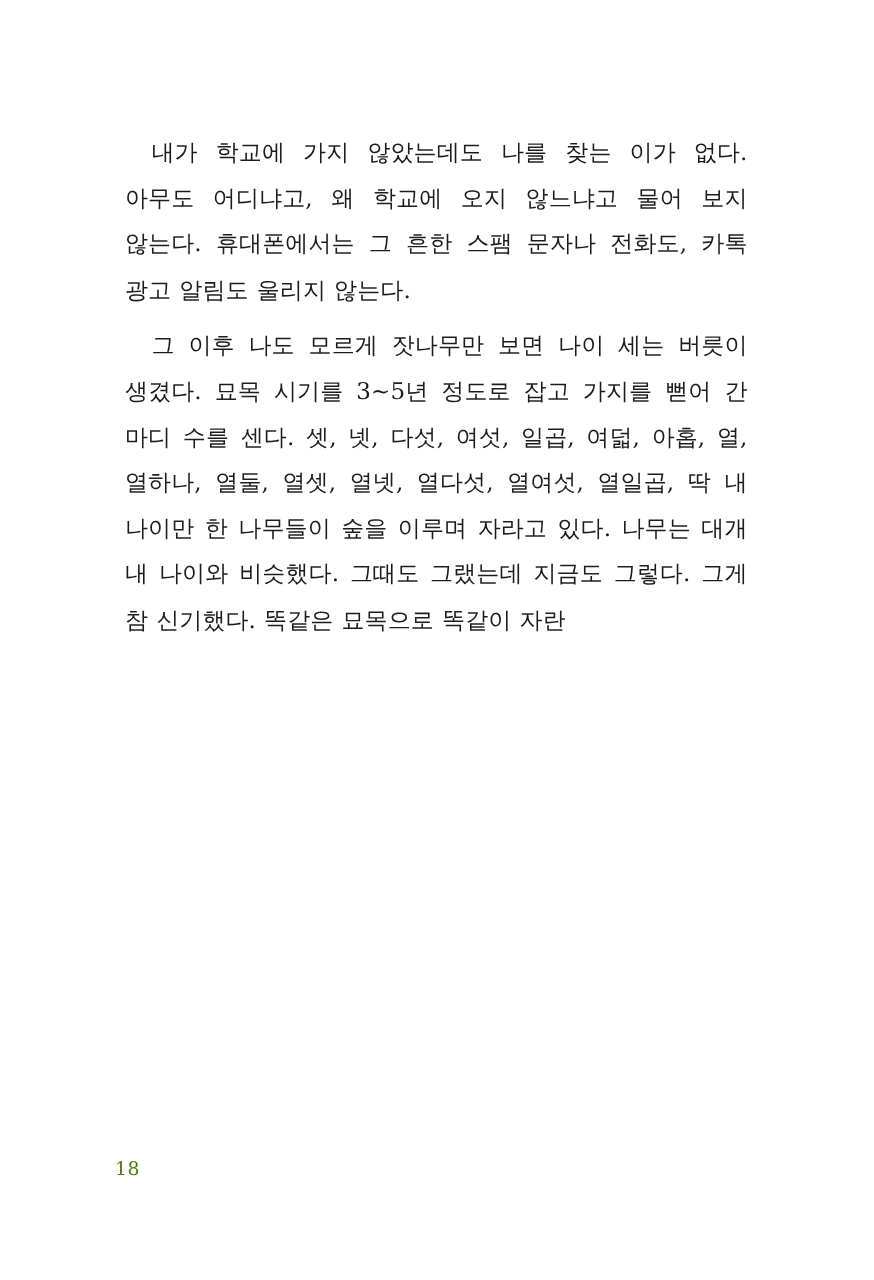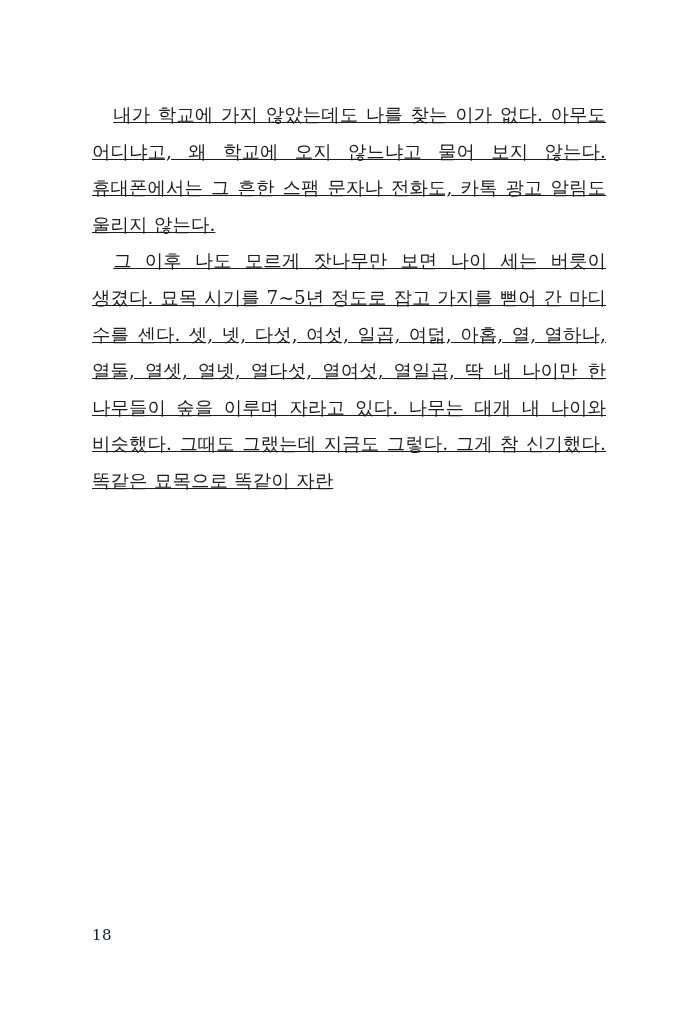--- a/index.html
+++ b/index.html
@@ -21,55 +21,54 @@
     overflow: hidden;
     box-sizing: border-box;
   }
   .text-block {
     position: absolute;
     left: 92px;
     top: 97px;
     width: 514px;
   }
   .para {
-    margin: 0;
+    margin: 8px;
     padding: 0;
     font-size: 18.4px;
     line-height: 36.6px;
     text-align: justify;
     text-justify: inter-character;
     text-indent: 1.15em;
     letter-spacing: 0.1px;
     word-spacing: 0.5px;
     color: #1c1c1c;
     font-weight: 400;
     
     word-break: keep-all;
     overflow-wrap: break-word;
-    text-decoration: underline;
   }
   .para:last-of-type {
     text-align: justify;
   }
   .page-number {
     position: absolute;
     left: 92px;
     top: 925px;
     font-size: 15px;
     line-height: 20px;
-    color: #0f172a;
+    color: #4d7c0f;
     letter-spacing: 0.4px;
     font-family: "DejaVu Serif", "Liberation Serif", serif;
   }
 </style>
 </head>
 <body>
 
 <div class="page">
 
   <div class="text-block">
     <p class="para">내가 학교에 가지 않았는데도 나를 찾는 이가 없다. 아무도 어디냐고, 왜 학교에 오지 않느냐고 물어 보지 않는다. 휴대폰에서는 그 흔한 스팸 문자나 전화도, 카톡 광고 알림도 울리지 않는다.</p>
-    <p class="para">그 이후 나도 모르게 잣나무만 보면 나이 세는 버릇이 생겼다. 묘목 시기를 7~5년 정도로 잡고 가지를 뻗어 간 마디 수를 센다. 셋, 넷, 다섯, 여섯, 일곱, 여덟, 아홉, 열, 열하나, 열둘, 열셋, 열넷, 열다섯, 열여섯, 열일곱, 딱 내 나이만 한 나무들이 숲을 이루며 자라고 있다. 나무는 대개 내 나이와 비슷했다. 그때도 그랬는데 지금도 그렇다. 그게 참 신기했다. 똑같은 묘목으로 똑같이 자란</p>
+    <p class="para">그 이후 나도 모르게 잣나무만 보면 나이 세는 버릇이 생겼다. 묘목 시기를 3~5년 정도로 잡고 가지를 뻗어 간 마디 수를 센다. 셋, 넷, 다섯, 여섯, 일곱, 여덟, 아홉, 열, 열하나, 열둘, 열셋, 열넷, 열다섯, 열여섯, 열일곱, 딱 내 나이만 한 나무들이 숲을 이루며 자라고 있다. 나무는 대개 내 나이와 비슷했다. 그때도 그랬는데 지금도 그렇다. 그게 참 신기했다. 똑같은 묘목으로 똑같이 자란</p>
   </div>
 
   <div class="page-number">18</div>
 
 </div>
 
 </body></html>

